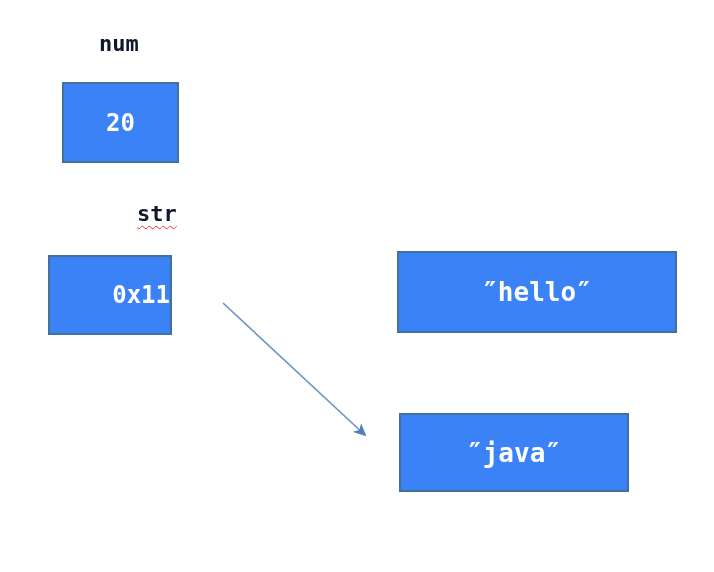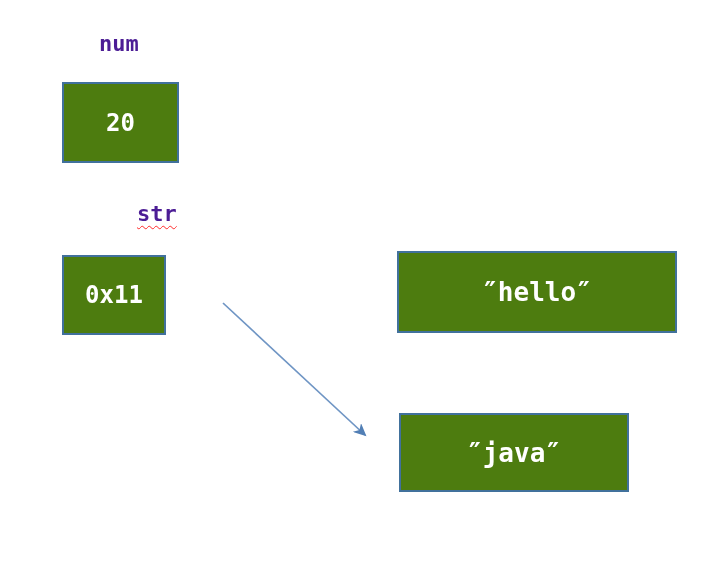--- a/index.html
+++ b/index.html
@@ -13,35 +13,35 @@
     height: 572px;
     background: #ffffff;
     overflow: hidden;
     font-family: "DejaVu Sans Mono", "Liberation Mono", monospace;
   }
   .var-label {
     position: absolute;
     font-size: 22px;
     font-weight: bold;
     letter-spacing: 0px;
-    color: #4c1d95;
+    color: #0f172a;
     line-height: 1;
     white-space: nowrap;
   }
   .var-label.misspelled {
     text-decoration-line: underline;
     text-decoration-style: wavy;
     text-decoration-color: #ff2a2a;
     text-decoration-thickness: 1px;
     text-underline-offset: 4px;
     margin-left: 38px;
   }
   .value-box {
     position: absolute;
-    background: #4d7c0f;
+    background: #3b82f6;
     border: 2px solid #41719c;
     box-sizing: border-box;
     display: flex;
     align-items: center;
     justify-content: center;
     color: #ffffff;
   }
   .value-box .box-text {
     font-size: 24px;
     font-weight: bold;
@@ -64,21 +64,21 @@
 <div class="canvas">
 
   <div class="var-label" style="left: 99px; top: 33px;">num</div>
 
   <div class="value-box" style="left: 62px; top: 82px; width: 117px; height: 81px;">
     <span class="box-text">20</span>
   </div>
 
   <div class="var-label misspelled" style="left: 99px; top: 203px;">str</div>
 
-  <div class="value-box" style="left: 62px; top: 255px; width: 104px; height: 80px;">
+  <div class="value-box" style="left: 48px; top: 255px; width: 124px; height: 80px; justify-content: flex-end;">
     <span class="box-text">0x11</span>
   </div>
 
   <div class="value-box heap" style="left: 397px; top: 251px; width: 280px; height: 82px;">
     <span class="box-text">″hello″</span>
   </div>
 
   <div class="value-box heap" style="left: 399px; top: 413px; width: 230px; height: 79px;">
     <span class="box-text">″java″</span>
   </div>

